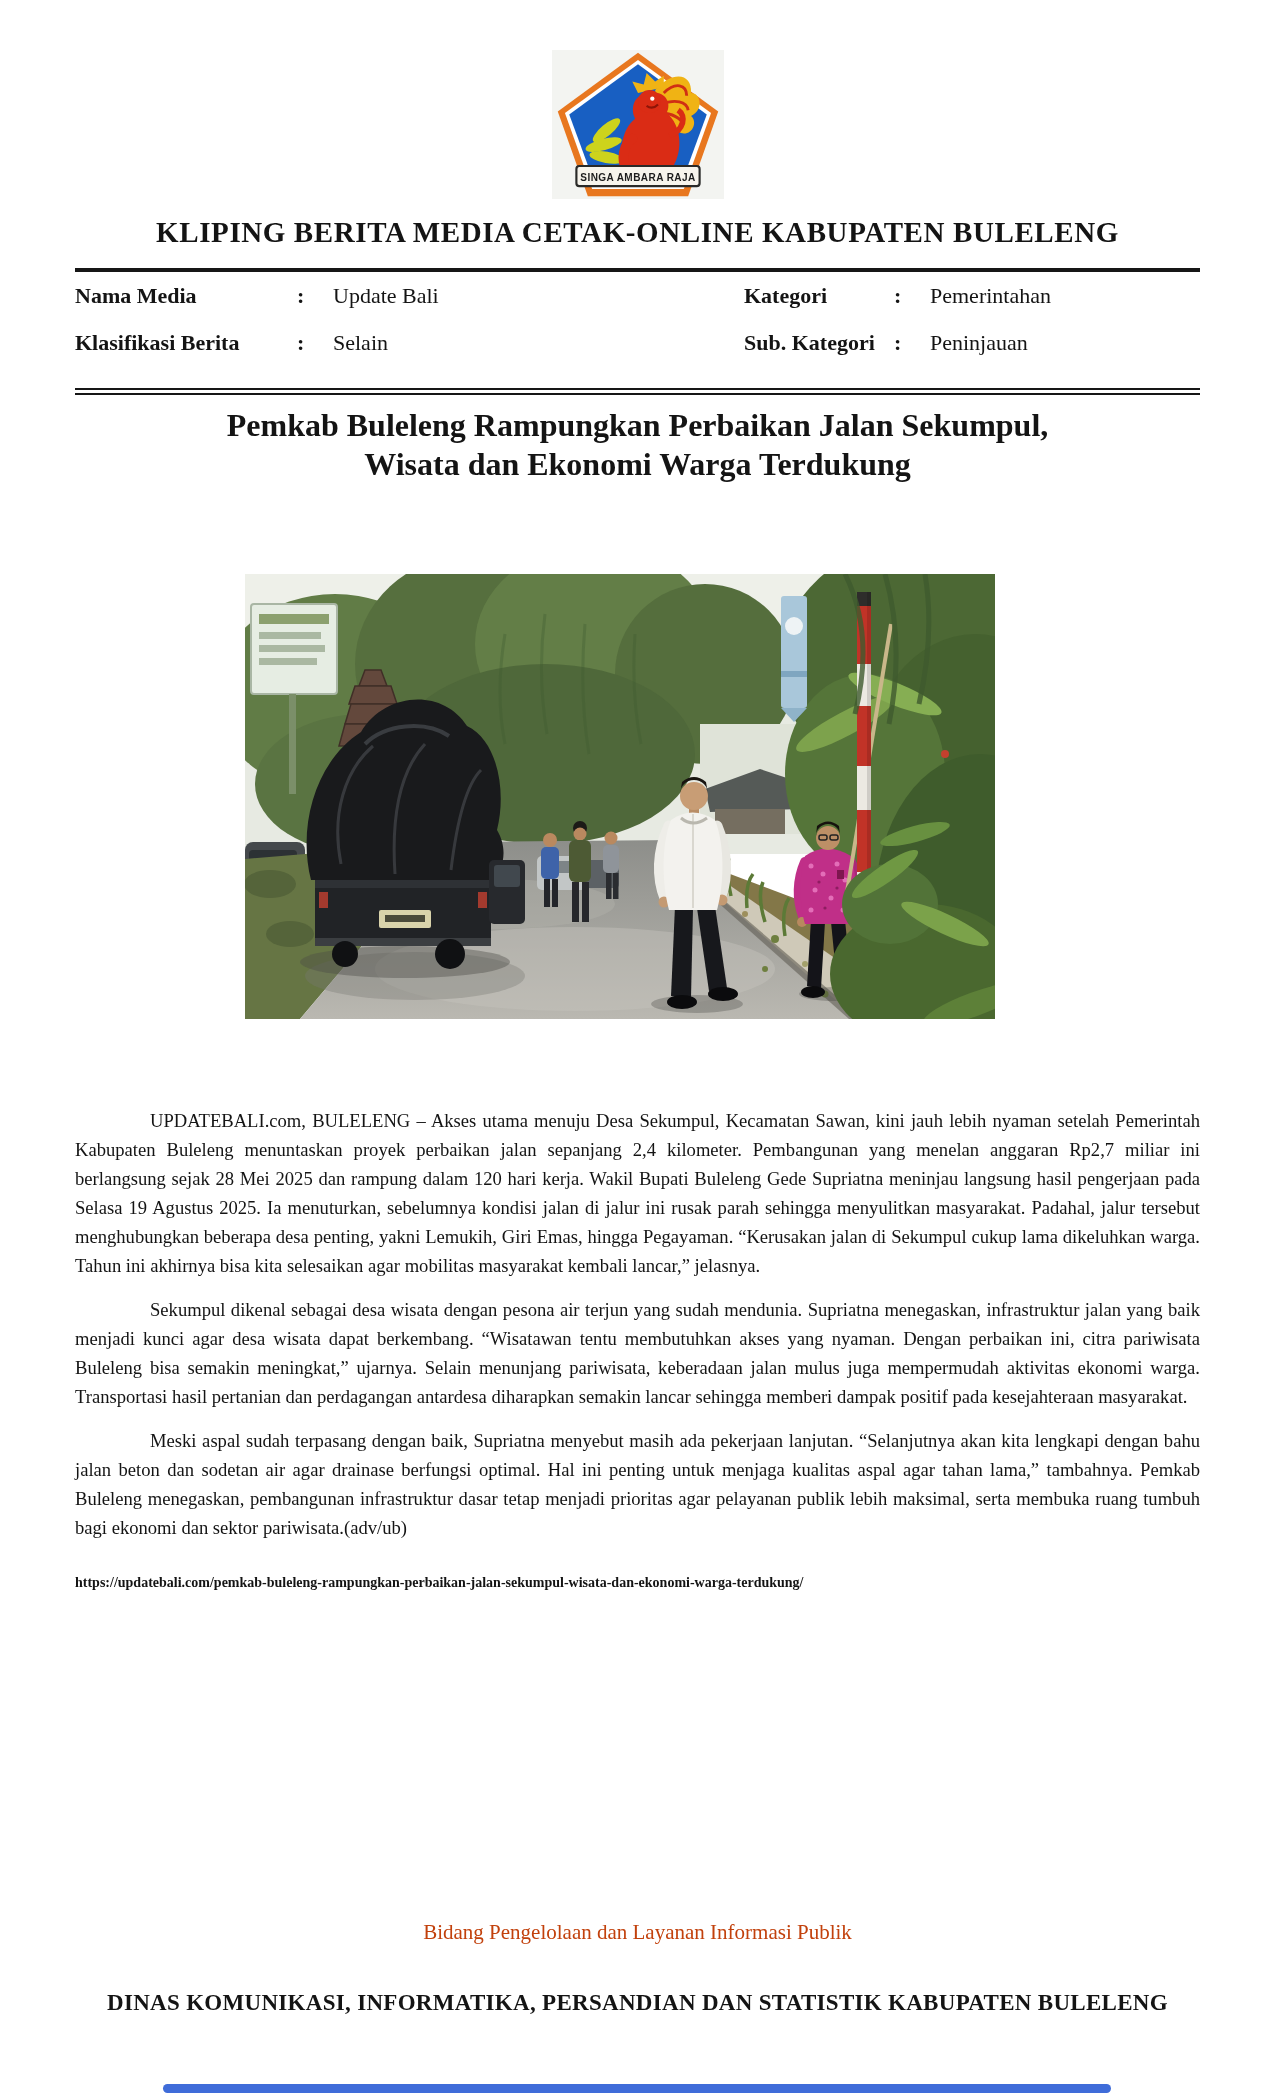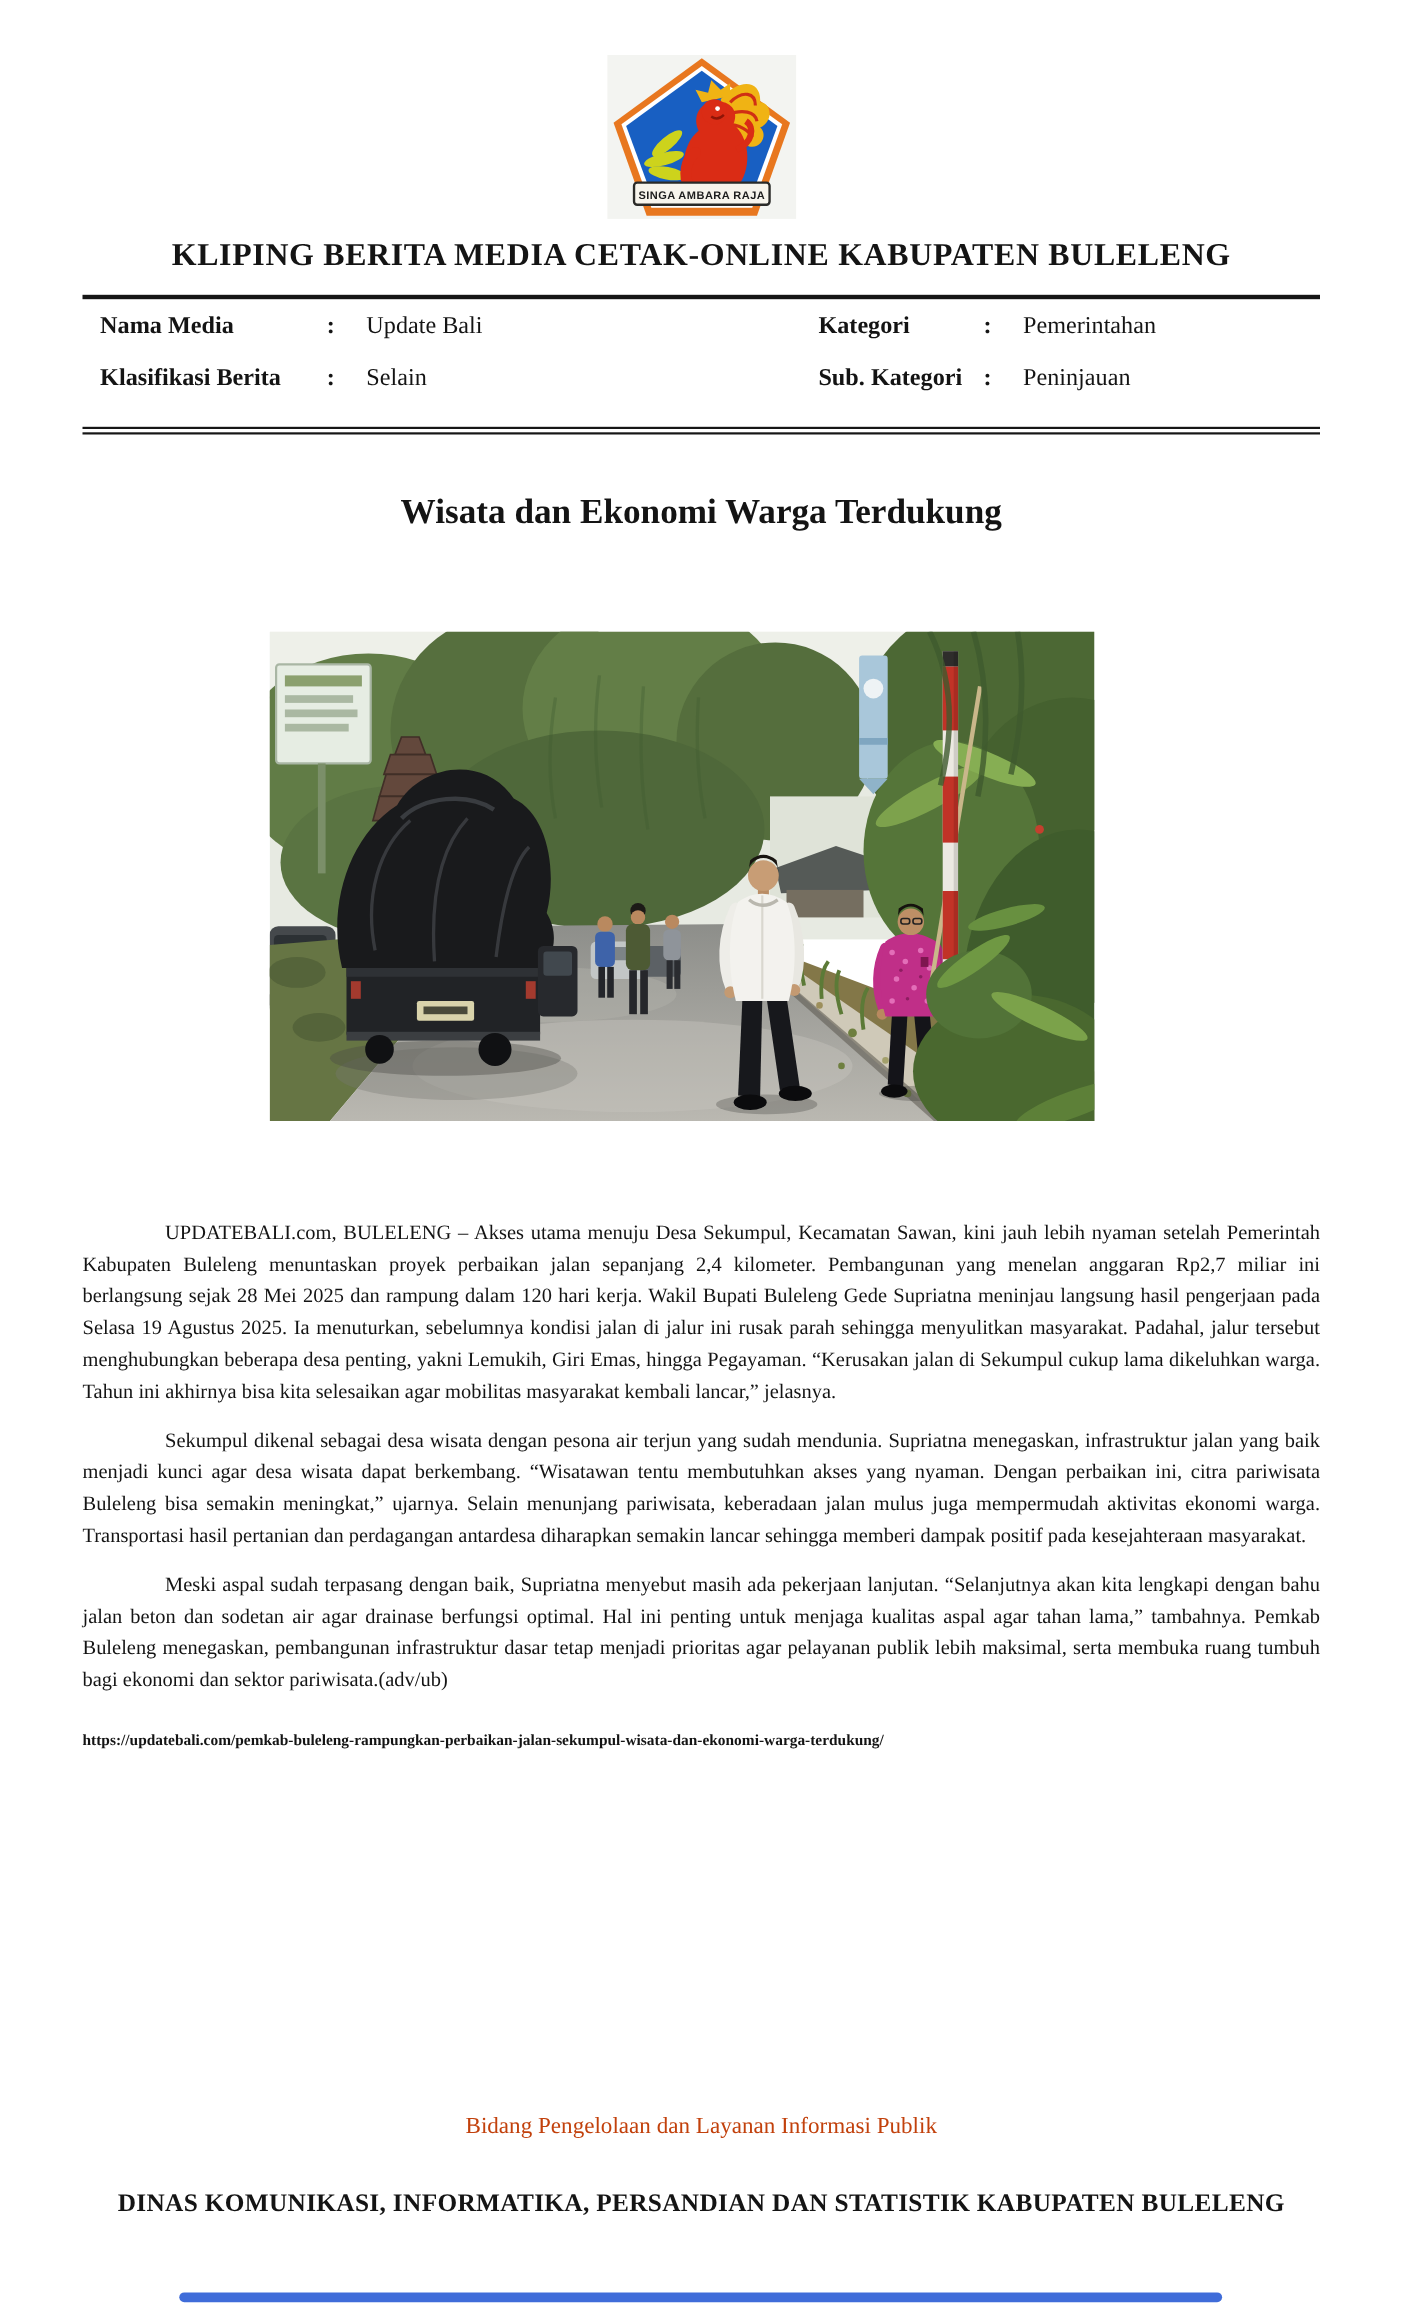--- a/index.html
+++ b/index.html
@@ -6,21 +6,21 @@
   .page{position:relative;width:1275px;height:2100px;background:#ffffff;overflow:hidden;
         font-family:"Liberation Serif", serif;color:#141414;}
   .logo-wrap{position:absolute;top:50px;left:50%;transform:translateX(-50%);width:172px;height:149px;}
   .doc-title{position:absolute;top:216px;left:0;width:100%;margin:0;text-align:center;
              font-size:29px;font-weight:bold;letter-spacing:0.6px;}
   .rule-thick{position:absolute;left:75px;width:1125px;top:268px;height:4px;background:#161616;}
   .meta-row{position:absolute;left:0;width:100%;height:32px;font-size:22px;}
   .meta-row .lbl{position:absolute;font-weight:bold;white-space:nowrap;}
   .meta-row .col{position:absolute;font-weight:bold;}
   .meta-row .val{position:absolute;white-space:nowrap;}
-  .l-lbl{left:75px;margin-left:16px;} .l-col{left:297px;} .l-val{left:333px;}
+  .l-lbl{left:75px;} .l-col{left:297px;} .l-val{left:333px;}
   .r-lbl{left:744px;} .r-col{left:894px;} .r-val{left:930px;}
   .row1{top:283px;} .row2{top:330px;}
   .rule-double{position:absolute;left:75px;width:1125px;top:388px;height:3px;
                border-top:2px solid #161616;border-bottom:2px solid #161616;}
   .art-title{position:absolute;top:406px;left:0;width:100%;text-align:center;margin:0;
              font-size:32px;font-weight:bold;line-height:39px;}
   .byline{position:absolute;top:489px;left:0;width:100%;text-align:center;
           font-size:21px;font-weight:bold;}
   .photo{position:absolute;left:245px;top:574px;width:750px;height:445px;overflow:hidden;}
   .photo svg{display:block;}
@@ -89,21 +89,21 @@
     <span class="lbl l-lbl">Klasifikasi Berita</span>
     <span class="col l-col">:</span>
     <span class="val l-val">Selain</span>
     <span class="lbl r-lbl">Sub. Kategori</span>
     <span class="col r-col">:</span>
     <span class="val r-val">Peninjauan</span>
   </div>
   <div class="rule-double"></div>
 
   <h2 class="art-title">
-    <br>
+    <span>Pemkab Buleleng Rampungkan Perbaikan Jalan Sekumpul,</span><br>
     <span>Wisata dan Ekonomi Warga Terdukung</span>
   </h2>
 
   <div class="photo">
     <svg width="750" height="445" viewBox="0 0 750 445">
       <defs>
         <linearGradient id="roadG" x1="0" y1="0" x2="0" y2="1">
           <stop offset="0" stop-color="#8d8e8a"></stop>
             <stop offset="1" stop-color="#bab8b1"></stop>
         </linearGradient>

